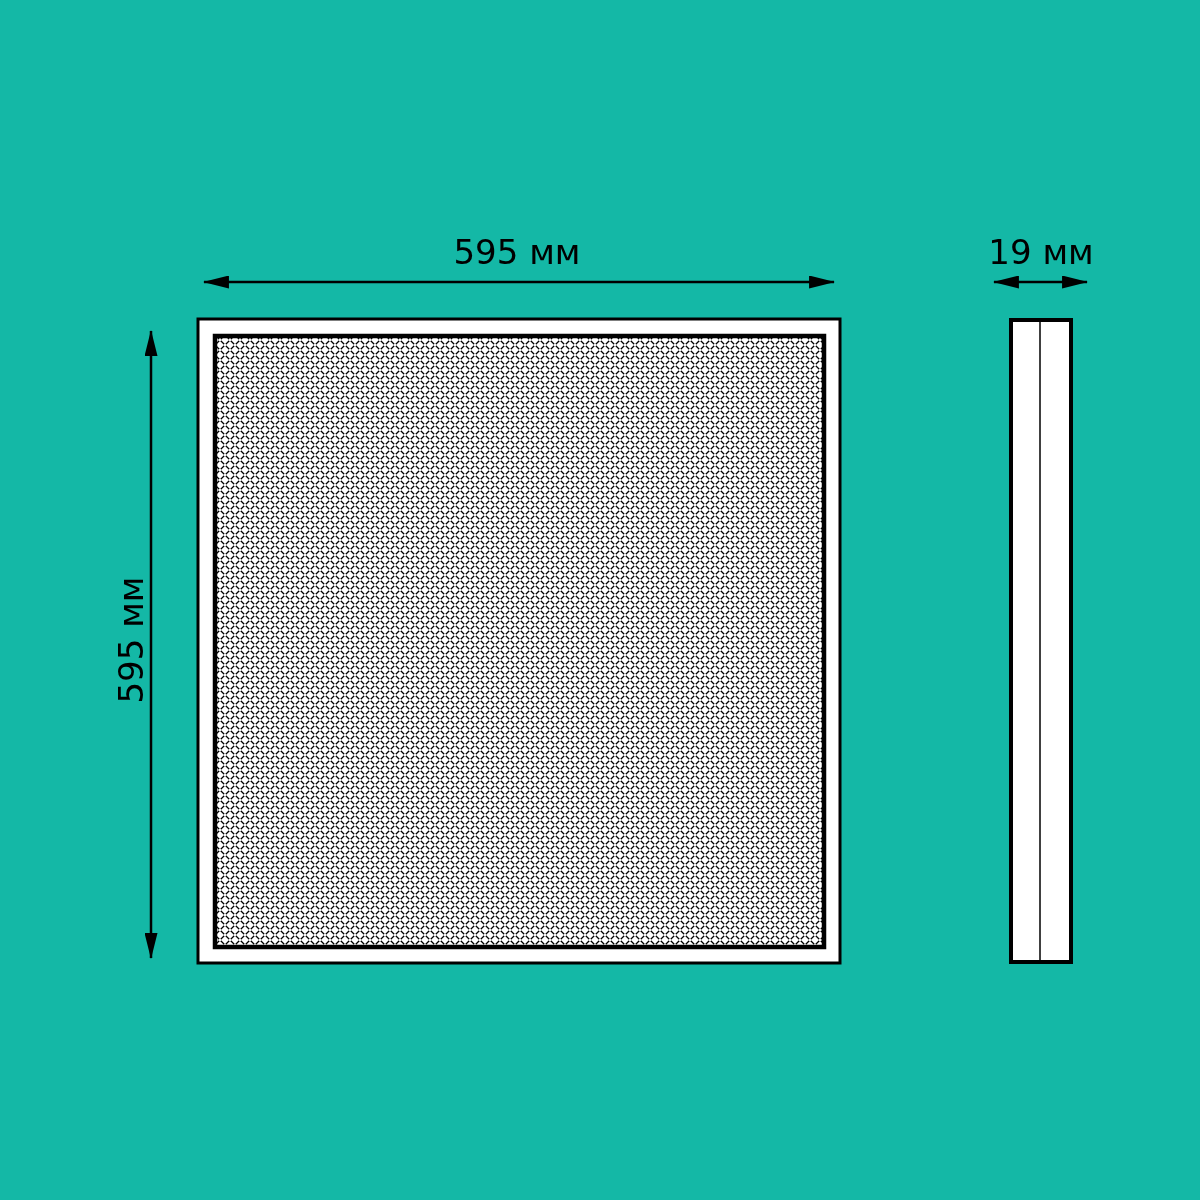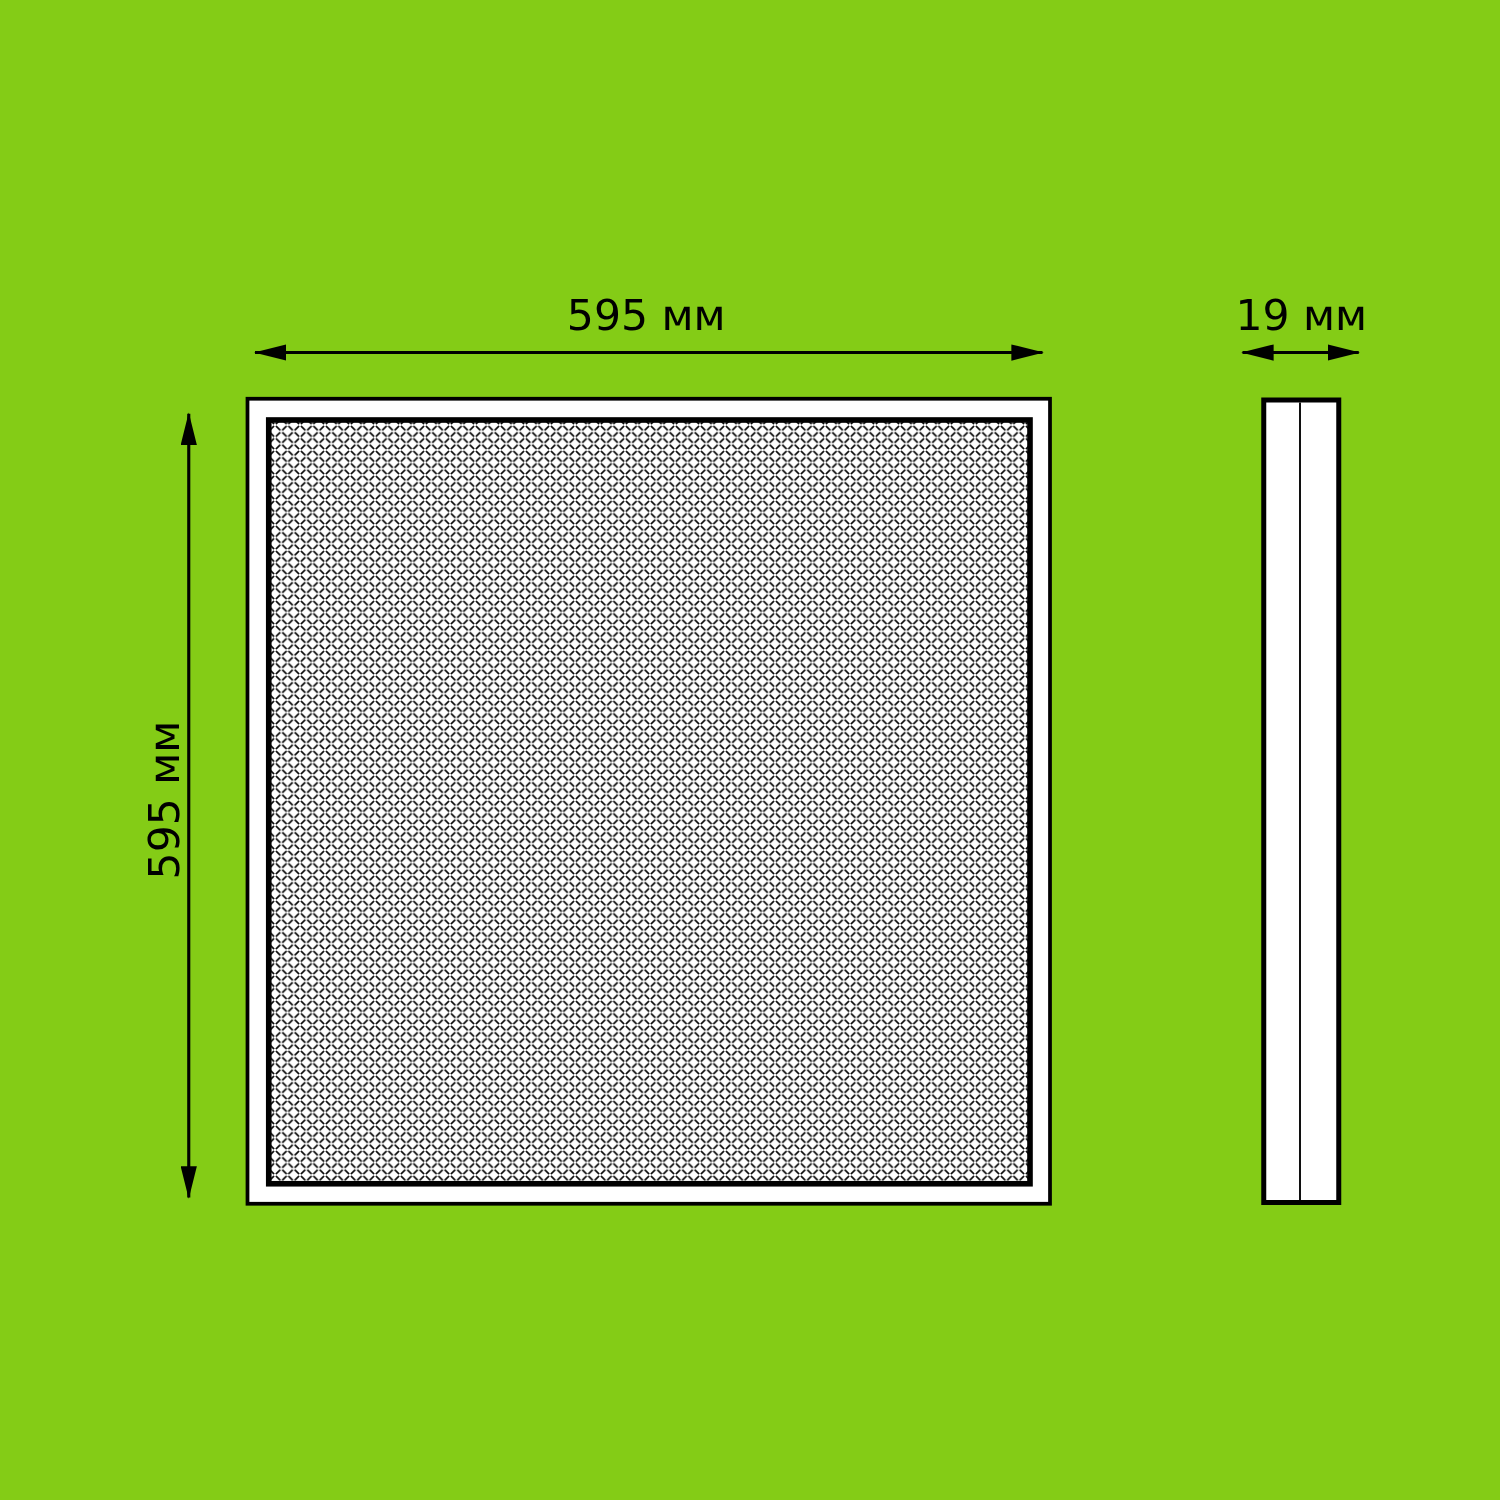--- a/index.html
+++ b/index.html
@@ -4,21 +4,21 @@
 <style>
   html, body {
     margin: 0;
     padding: 0;
     background: #ffffff;
   }
   .canvas {
     position: relative;
     width: 1200px;
     height: 1200px;
-    background: #84cc16;
+    background: #14b8a6;
     overflow: hidden;
     font-family: "DejaVu Sans", "Liberation Sans", sans-serif;
   }
   svg {
     display: block;
   }
   .dim-label {
     font-family: "DejaVu Sans", "Liberation Sans", sans-serif;
     font-size: 34px;
     fill: #000000;

